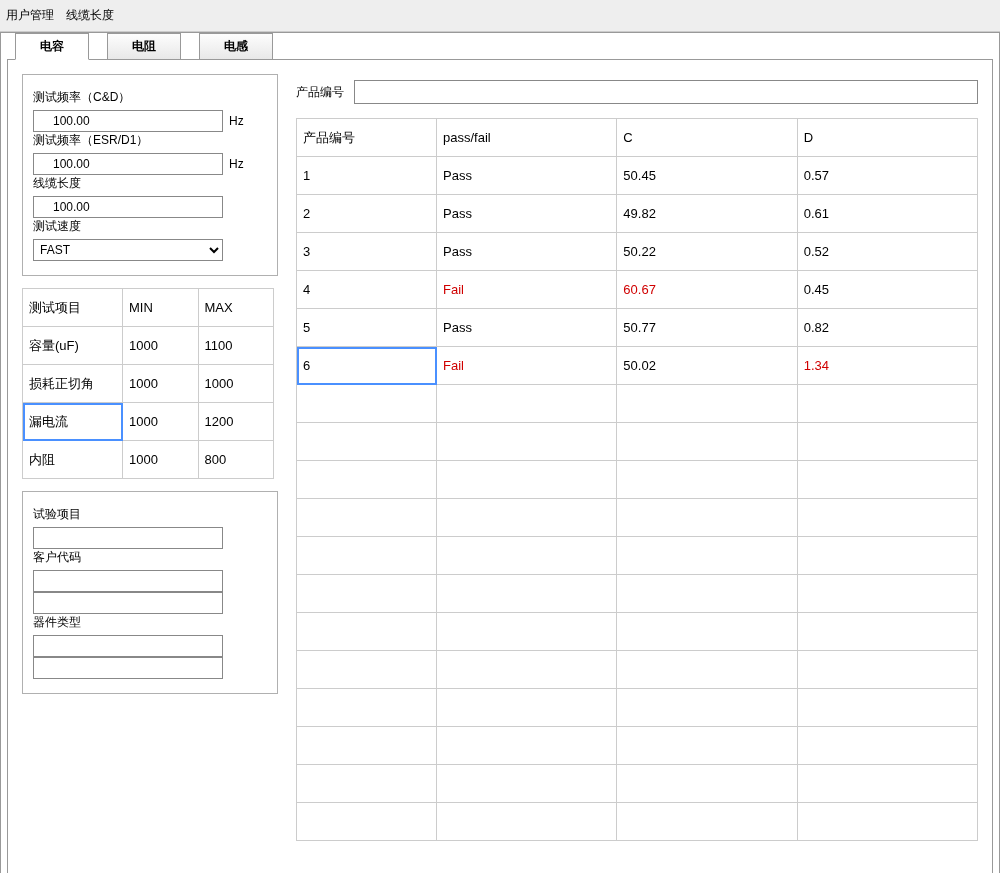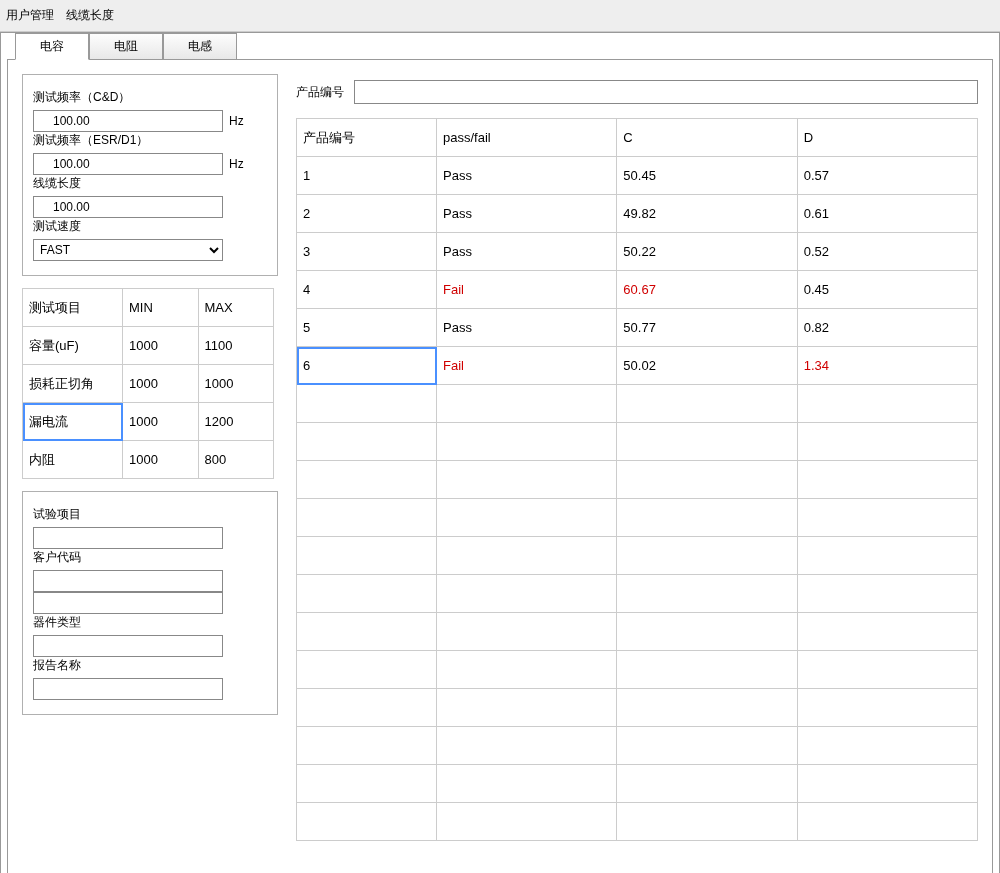--- a/index.html
+++ b/index.html
@@ -29,25 +29,26 @@
   }
   .tabs {
     display: flex;
     margin-top: -1px;
     margin-left: 14px;
   }
   .tab {
     border: 1px solid #999;
     padding: 4px 24px;
     background: linear-gradient(#fdfdfd, #e8e8e8);
-    margin-right: 0px;
+    margin-right: 18px;
     font-size: 12px;
     cursor: default;
     position: relative;
     top: 1px;
+    font-weight: bold;
   }
   .tab.active {
     background: #fff;
     border-bottom: 1px solid #fff;
     z-index: 2;
   }
   .tab-content {
     border: 1px solid #999;
     margin: 0 6px 6px 6px;
     padding: 14px;
@@ -243,21 +244,20 @@
           <input type="text" class="tf" value="" style="">
         </div>
         <div class="form-row">
           <input type="text" class="tf" value="" style="">
         </div>
         <div class="form-row">
           <label class="form-label">器件类型</label>
           <input type="text" class="tf" value="" style="">
         </div>
         <div class="form-row">
-          <label class="form-label">报告名称</label>
           <input type="text" class="tf" value="" style="">
         </div>
       </div>
 
     </div>
 
     <div class="right-col">
       <div class="prod-row">
         <span>产品编号</span>
         <input type="text" value="" style="">

